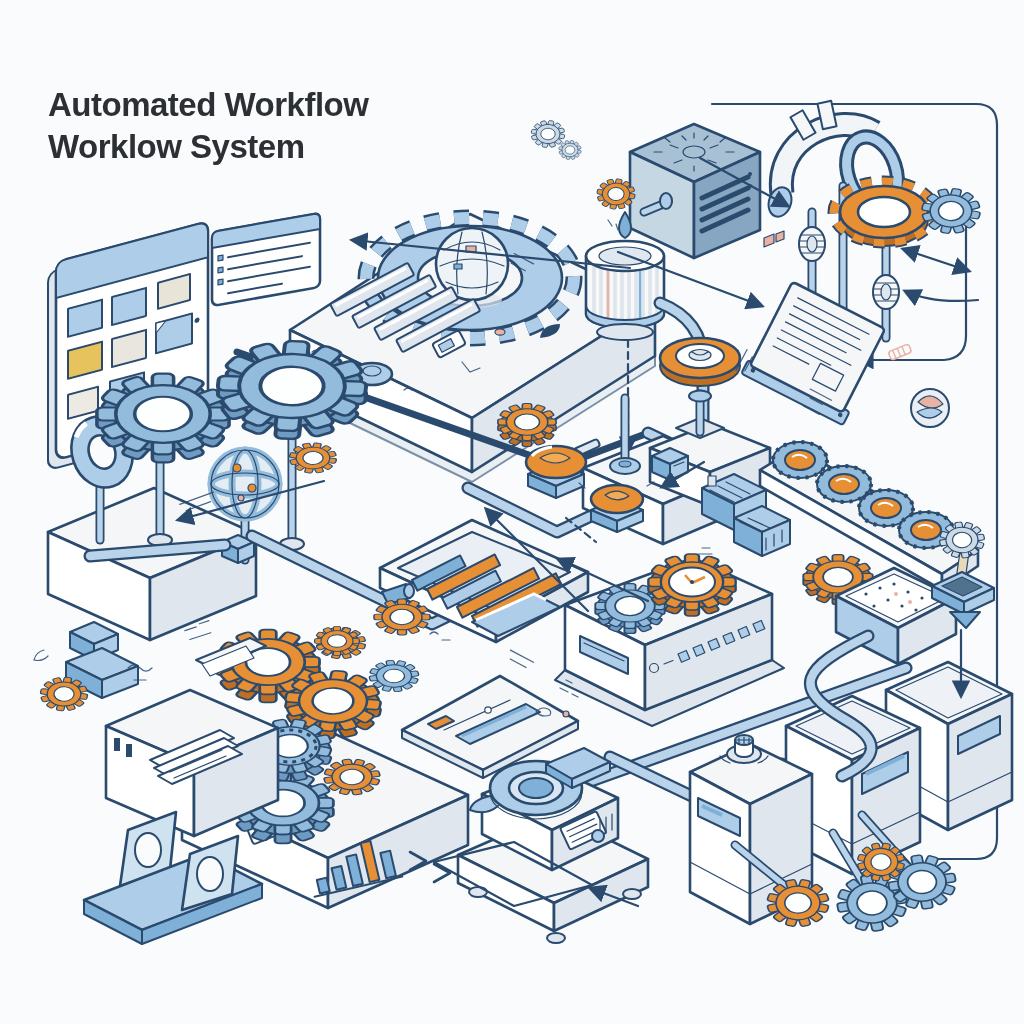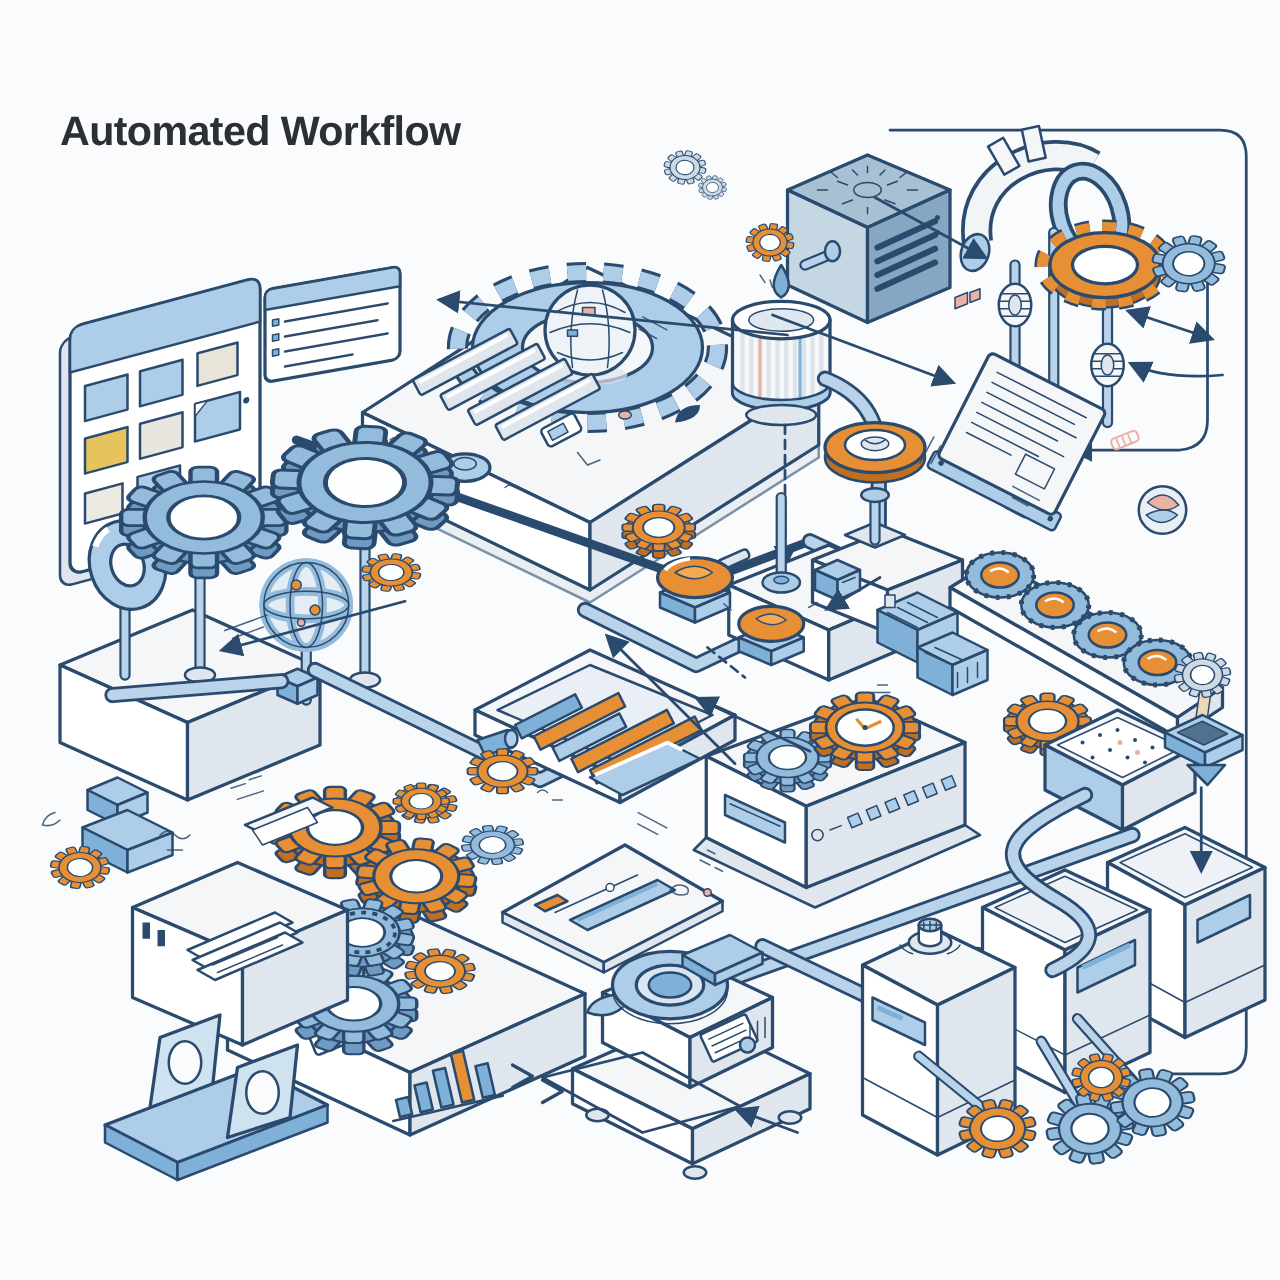--- a/index.html
+++ b/index.html
@@ -713,14 +713,15 @@
         </g>
   <g class="sq" transform="rotate(28 816 408)">
           <path d="M804 412 h18"></path>
         </g>
   <path class="sq" d="M430 634 q4 -4 8 0 M442 640 h8"></path>
 </g>
 </svg>
 
 <div class="title">
   <div>Automated Workflow</div>
+  <div>Worklow System</div>
 </div>
 </div>
 
 </body></html>

